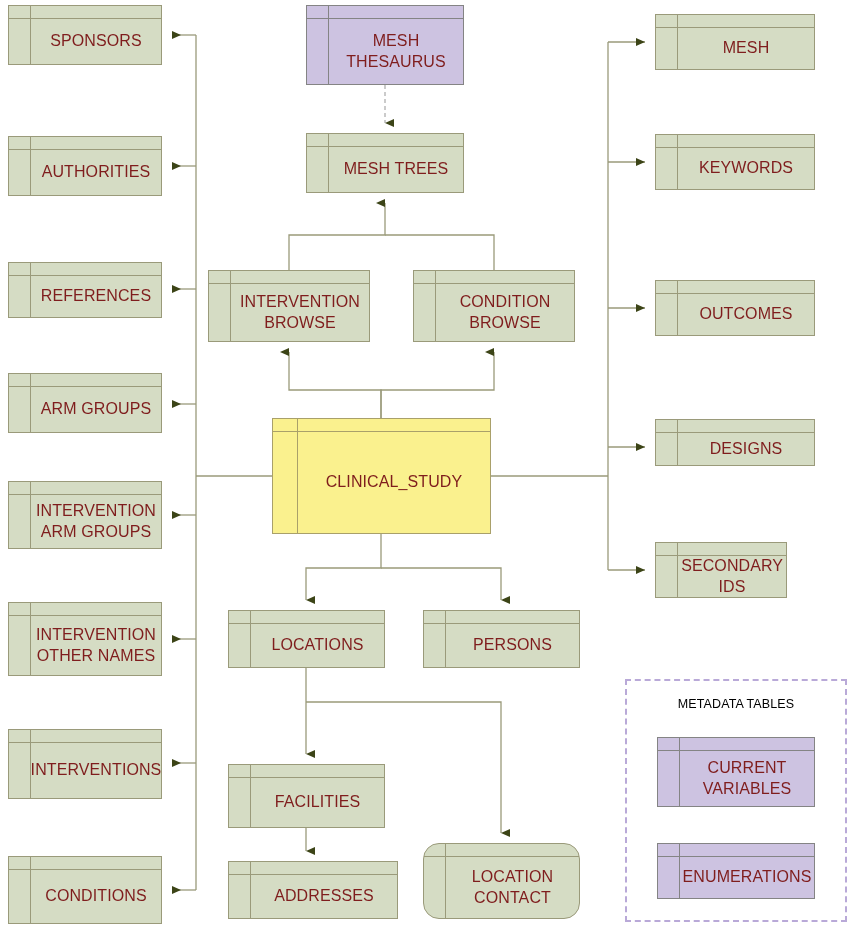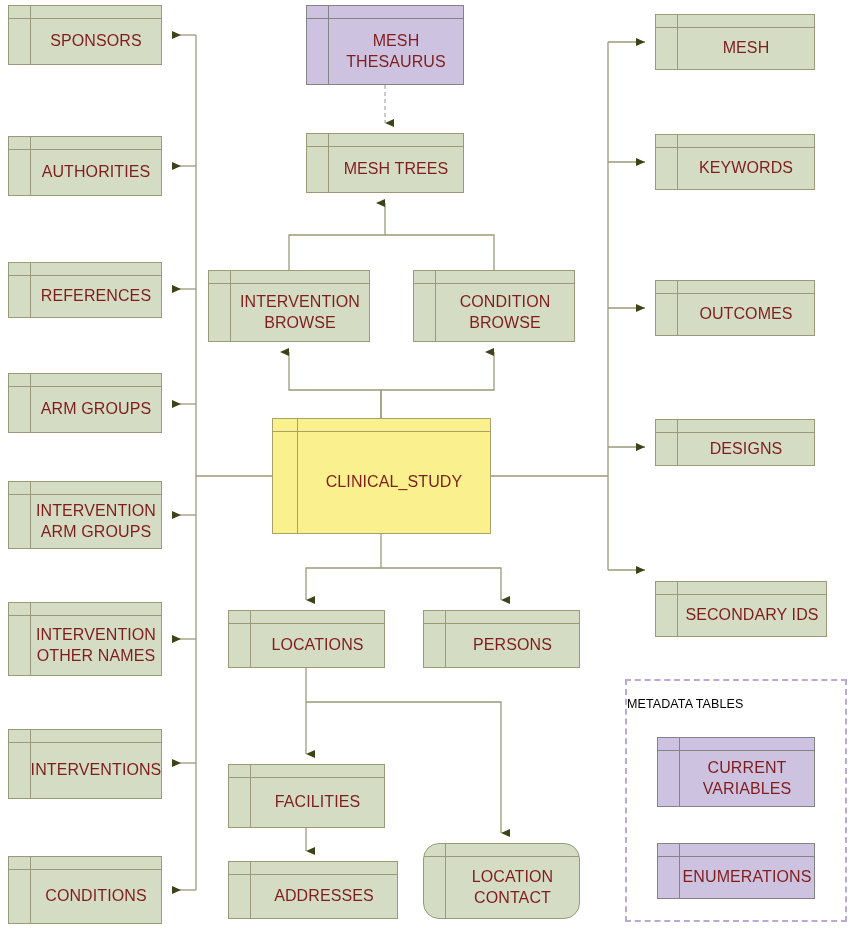--- a/index.html
+++ b/index.html
@@ -103,21 +103,21 @@
     box-sizing: border-box;
     border: 2px dashed #b9a9d8;
     background: transparent;
     z-index: 3;
   }
   #metadata-group .group-title {
     position: absolute;
     left: 0;
     right: 0;
     top: 16px;
-    text-align: left;
+    text-align: center;
     font-size: 12.5px;
     color: #000000;
     letter-spacing: .1px;
   }
 </style>
 </head>
 <body>
 
 <div id="diagram">
 
@@ -292,21 +292,21 @@
       <div class="node " style="left: 655px; top: 280px; width: 160px; height: 56px;">
         <div class="hdr"></div>
         <div class="vrule"></div>
         <div class="label">OUTCOMES</div>
       </div>
       <div class="node " style="left: 655px; top: 419px; width: 160px; height: 47px;">
         <div class="hdr"></div>
         <div class="vrule"></div>
         <div class="label">DESIGNS</div>
       </div>
-      <div class="node " style="left: 655px; top: 542px; width: 172px; height: 56px; margin-top: 39px;">
+      <div class="node " style="left: 655px; top: 542px; width: 132px; height: 56px;">
         <div class="hdr"></div>
         <div class="vrule"></div>
         <div class="label">SECONDARY IDS</div>
       </div>
       <div class="node purple" style="left: 657px; top: 737px; width: 158px; height: 70px;">
         <div class="hdr"></div>
         <div class="vrule"></div>
         <div class="label">CURRENT
 VARIABLES</div>
       </div>

